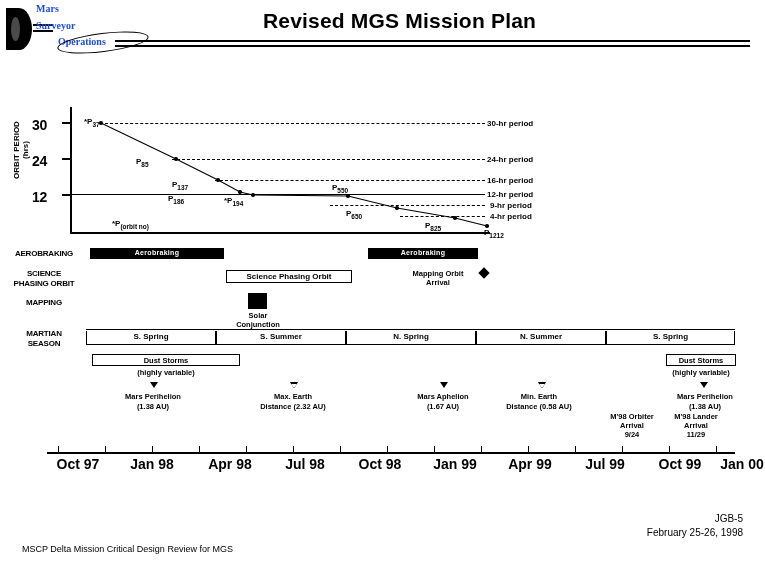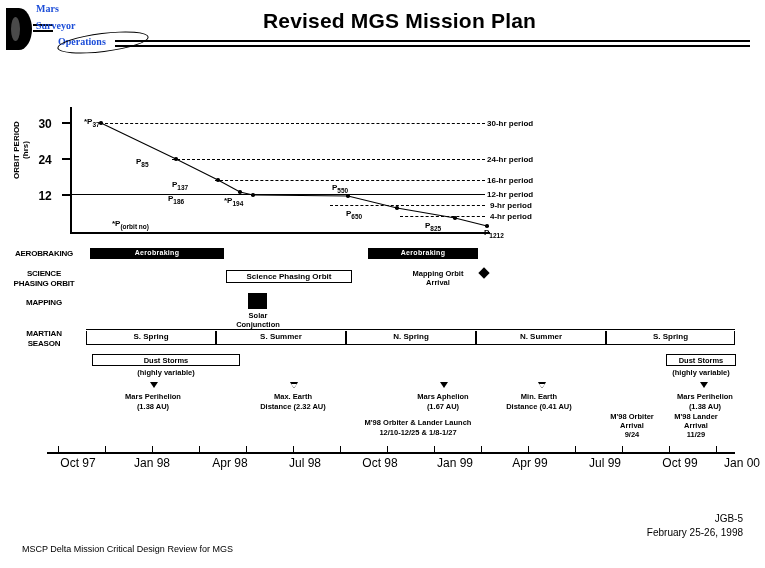--- a/index.html
+++ b/index.html
@@ -41,21 +41,21 @@
   }
   #title-rule-top{ position:absolute; left:115px; top:40px; width:635px; height:2px; background:#000; }
   #title-rule-bot{ position:absolute; left:115px; top:45px; width:635px; height:2px; background:#000; }
 
   
   #chart { position:absolute; left:0px; top:95px; width:765px; height:150px; }
   #y-axis-line { position:absolute; left:70px; top:12px; width:2px; height:126px; background:#000; }
   #x-axis-line { position:absolute; left:70px; top:137px; width:420px; height:1.5px; background:#000; }
   .ytick { position:absolute; width:8px; height:2px; background:#000; left:62px; }
   .ytick-label{
-    position:absolute; right:0; font-size:12px; font-weight:bold; text-align:center;
+    position:absolute; right:0; font-size:14px; font-weight:bold; text-align:left;
     width:26px; letter-spacing:-.2px;
   }
   #y-axis-title{
     position:absolute; left:-14px; top:46px; width:70px;
     transform:rotate(-90deg); transform-origin:center;
     font-size:8px; font-weight:bold; text-align:center; line-height:9px;
   }
   .period-line{ position:absolute; height:0; border-top:1.4px dashed #000; }
   .period-line.solid{ border-top:1.4px solid #000; }
   .period-label{ position:absolute; font-size:8px; font-weight:bold; white-space:nowrap; }
@@ -134,21 +134,21 @@
   .annot{
     position:absolute; font-size:7.5px; font-weight:bold; text-align:center;
     line-height:9.5px; white-space:nowrap;
   }
 
   
   #time-axis{ position:absolute; left:0; top:452px; width:765px; height:30px; }
   #axis-line{ position:absolute; left:47px; top:0; width:688px; height:1.5px; background:#000; }
   .tick{ position:absolute; top:-6px; width:1.3px; height:6px; background:#000; }
   .tick-label{
-    position:absolute; top:4px; font-size:12px; font-weight:normal;
+    position:absolute; top:4px; font-size:14px; font-weight:bold;
     transform:translateX(-50%); white-space:nowrap;
   }
 
   
   #footer-right{
     position:absolute; right:22px; top:512px;
     text-align:right; font-size:10px; line-height:14px;
   }
   #footer-left{
     position:absolute; left:22px; top:544px;
@@ -298,33 +298,29 @@
 
   <div class="tri-filled" style="left:440px;top:139px;" data-name="mars-aphelion-marker-icon"></div>
   <div class="annot" style="left:400px;top:149px;width:86px;" data-name="event-label-mars-aphelion">
     <span data-name="event-2-line1">Mars Aphelion</span><br>
     <span data-name="event-2-line2">(1.67 AU)</span>
   </div>
 
   <div class="tri-open" style="left:538px;top:139px;" data-name="min-earth-distance-marker-icon"></div>
   <div class="annot" style="left:492px;top:149px;width:94px;" data-name="event-label-min-earth-distance">
     <span data-name="event-3-line1">Min. Earth</span><br>
-    <span data-name="event-3-line2">Distance (0.41 AU)</span>
+    <span data-name="event-3-line2">Distance (0.58 AU)</span>
   </div>
 
   <div class="tri-filled" style="left:700px;top:139px;" data-name="mars-perihelion-marker-2-icon"></div>
   <div class="annot" style="left:662px;top:149px;width:86px;" data-name="event-label-mars-perihelion-2">
     <span data-name="event-4-line1">Mars Perihelion</span><br>
     <span data-name="event-4-line2">(1.38 AU)</span>
   </div>
 
-  <div class="annot" style="left:318px;top:175px;width:200px;" data-name="m98-launch-label">
-    <span data-name="m98-launch-line1">M'98 Orbiter &amp; Lander Launch</span><br>
-    <span data-name="m98-launch-line2">12/10-12/25 &amp; 1/8-1/27</span>
-  </div>
 
   <div class="annot" style="left:598px;top:169px;width:68px;line-height:9px;" data-name="m98-orbiter-arrival-label">
     <span data-name="m98-orbiter-line1">M'98 Orbiter</span><br>
     <span data-name="m98-orbiter-line2">Arrival</span><br>
     <span data-name="m98-orbiter-line3">9/24</span>
   </div>
   <div class="annot" style="left:662px;top:169px;width:68px;line-height:9px;" data-name="m98-lander-arrival-label">
     <span data-name="m98-lander-line1">M'98 Lander</span><br>
     <span data-name="m98-lander-line2">Arrival</span><br>
     <span data-name="m98-lander-line3">11/29</span>

